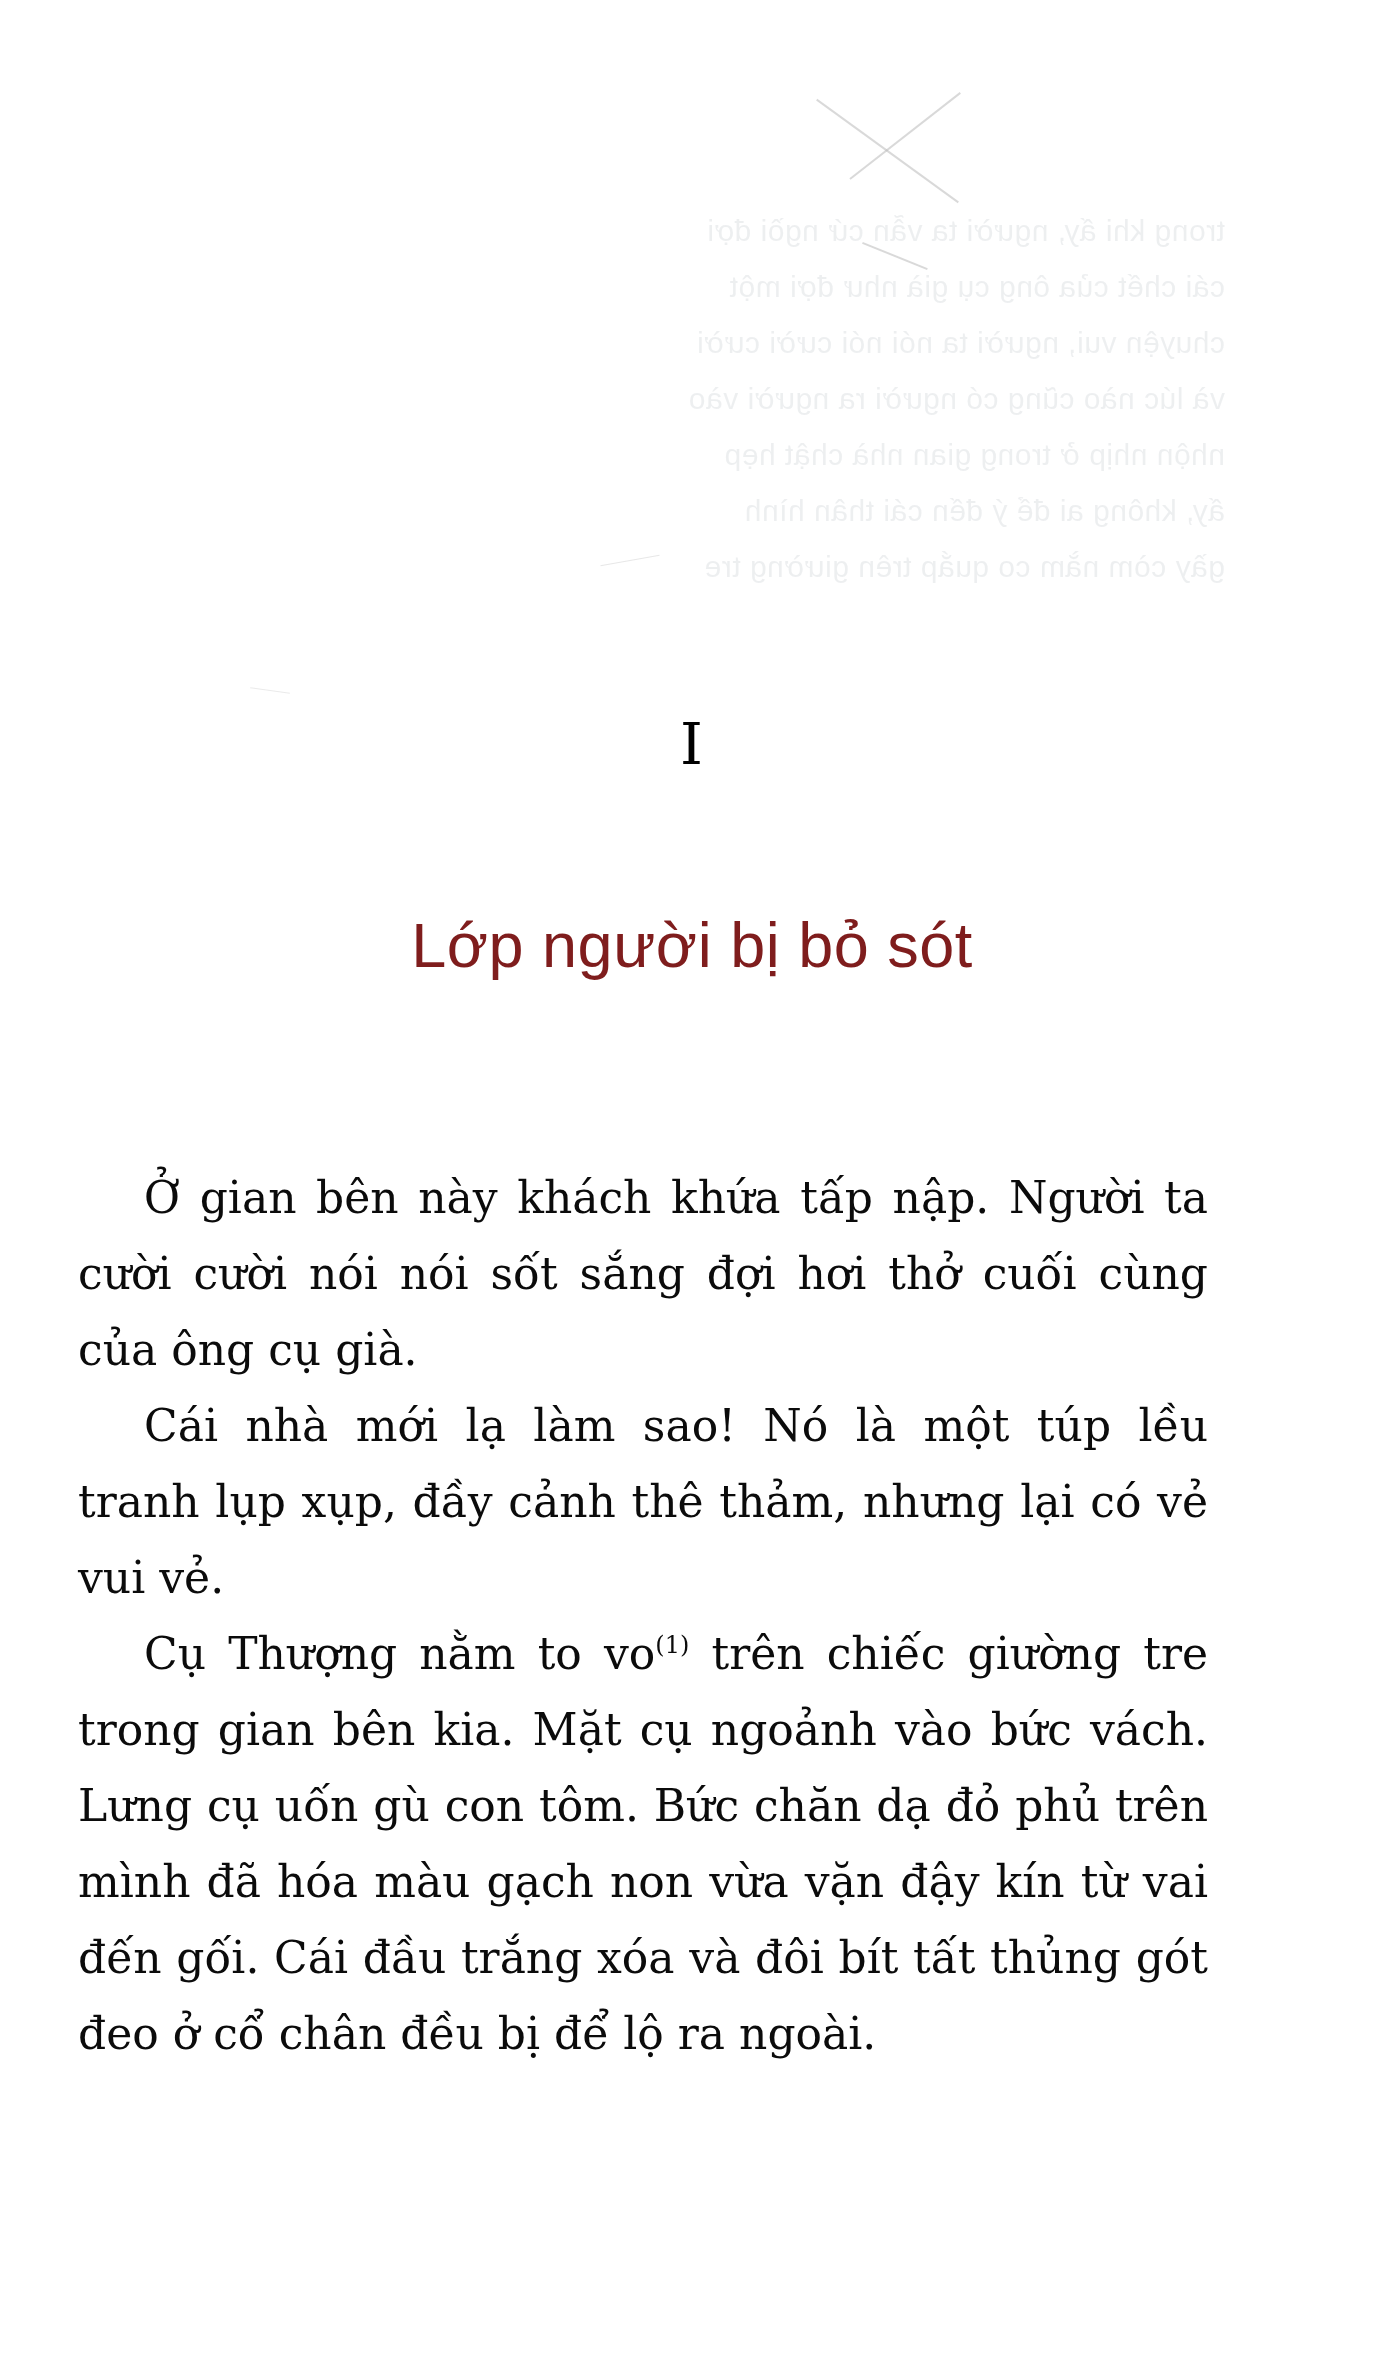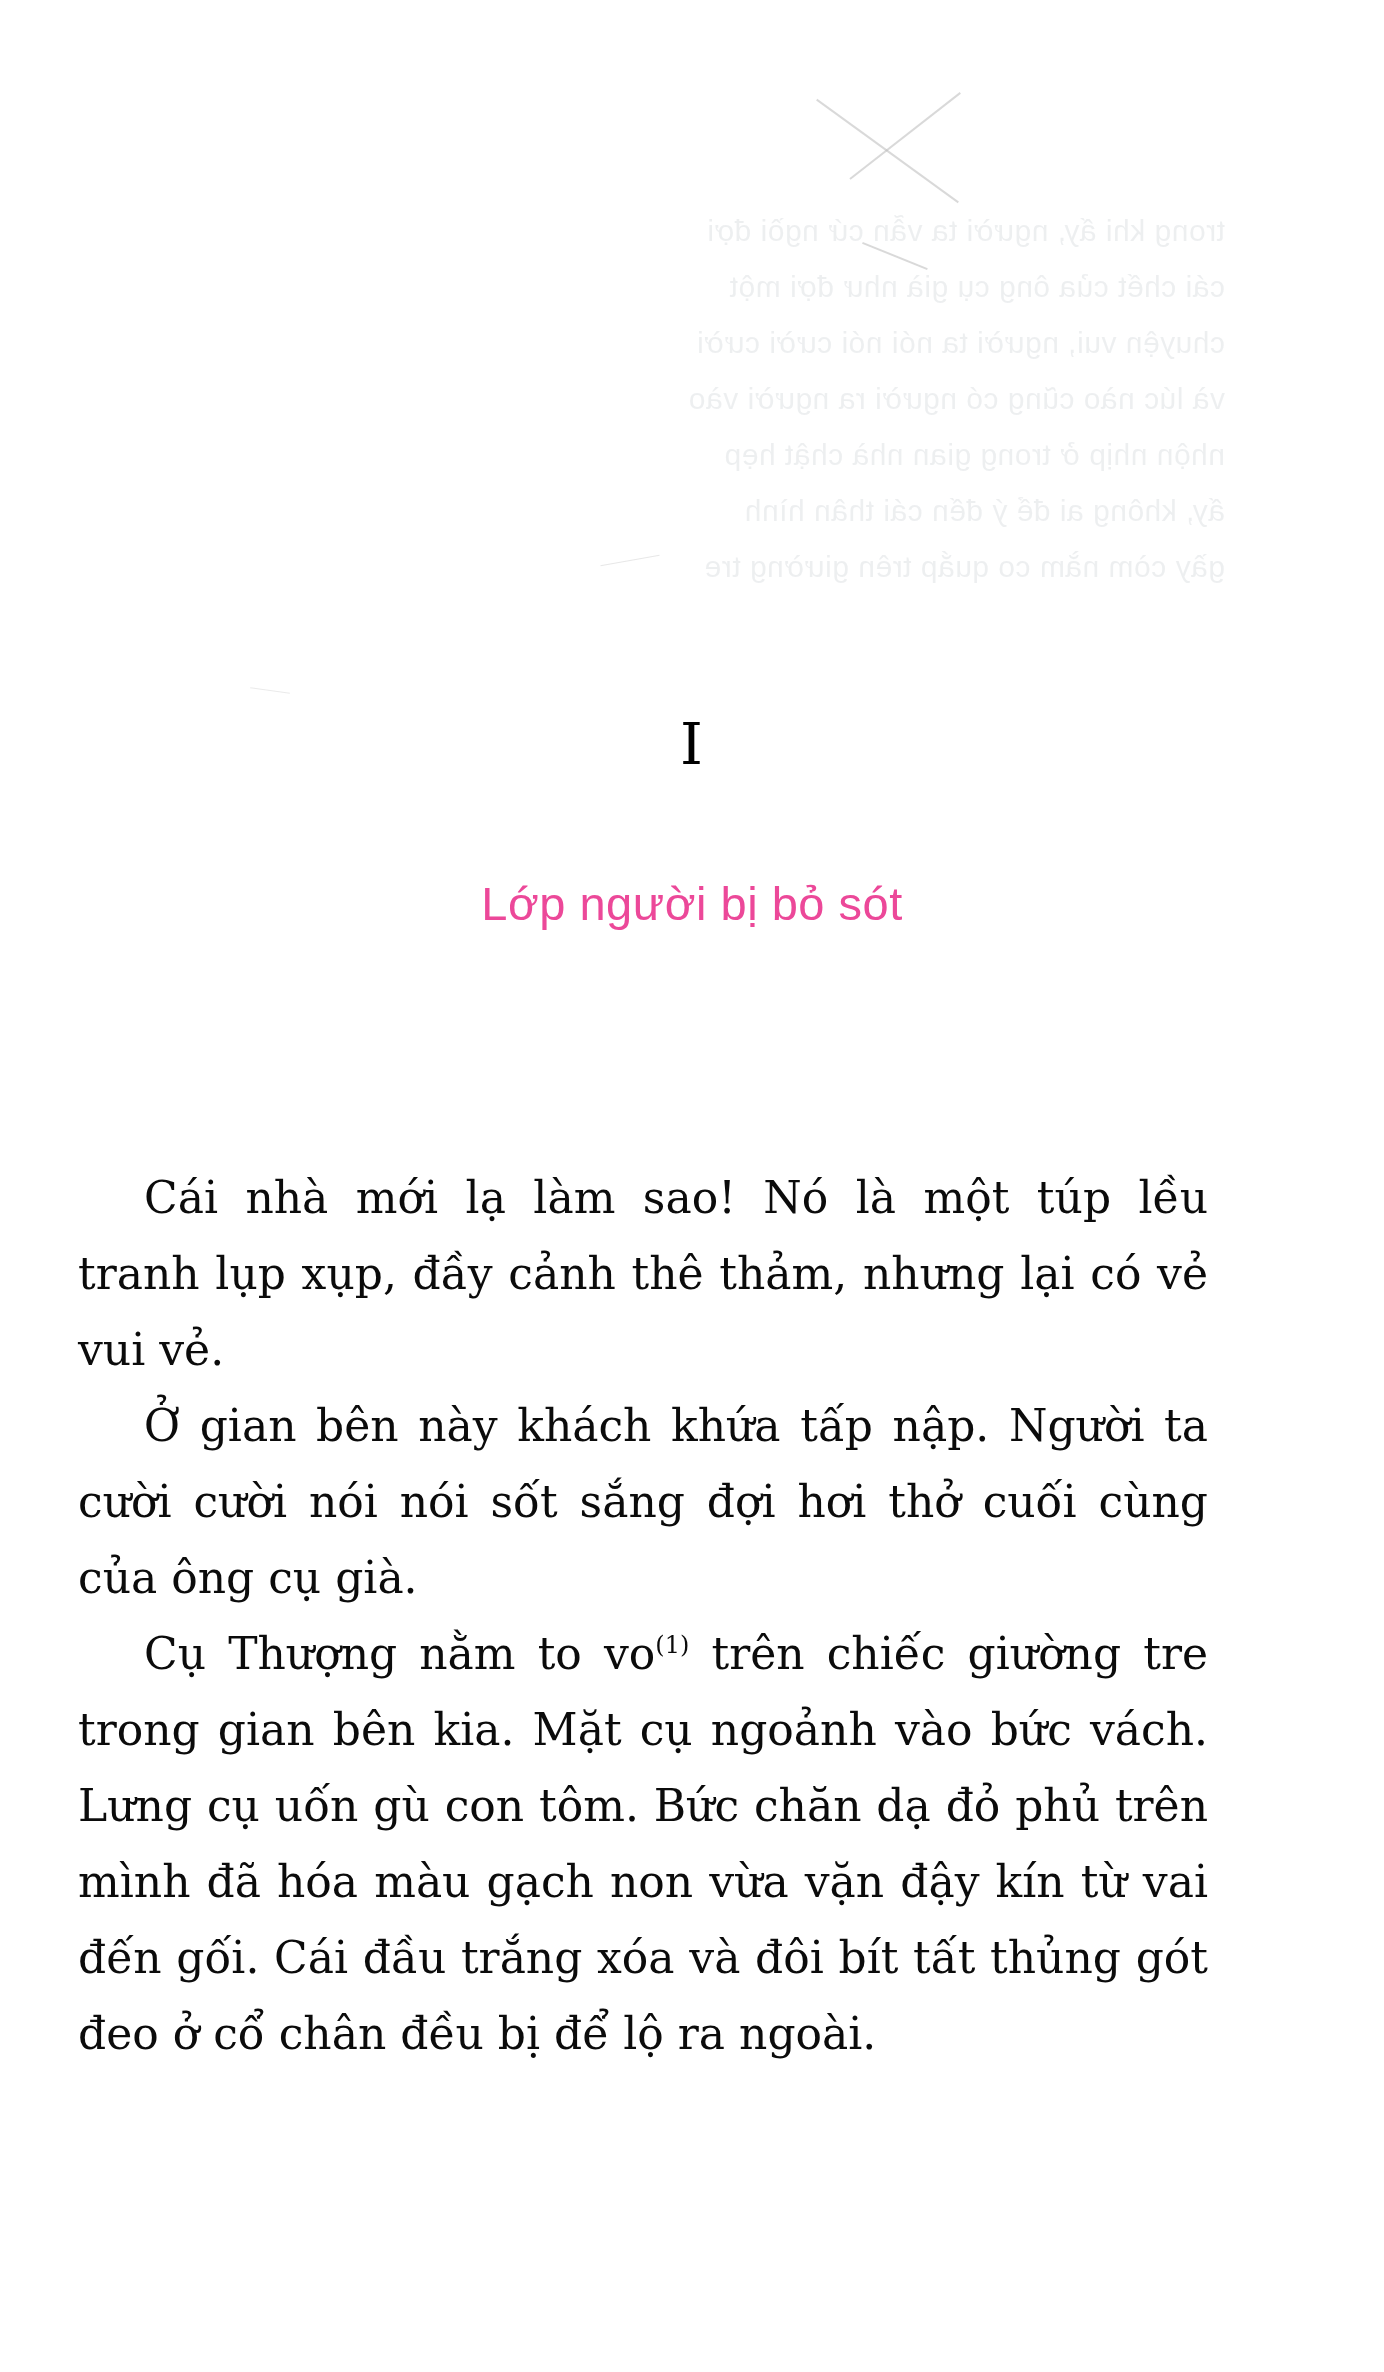--- a/index.html
+++ b/index.html
@@ -76,27 +76,27 @@
     font-family: "DejaVu Serif", serif;
     font-size: 58px;
     font-weight: 400;
     letter-spacing: 1px;
     color: #000000;
   }
 
   .chapter-title {
     position: absolute;
     left: 0;
-    top: 845px;
+    top: 867px;
     width: 1384px;
     text-align: center;
     font-family: "Liberation Sans", sans-serif;
-    font-size: 47px;
+    font-size: 63px;
     font-weight: 400;
-    color: #ec4899;
+    color: #7f1d1d;
     letter-spacing: 0.5px;
   }
 
   .body-text {
     position: absolute;
     left: 78px;
     top: 1160px;
     width: 1130px;
     font-family: "DejaVu Serif", serif;
     font-size: 44px;
@@ -179,25 +179,25 @@
 <div class="page">
 
   <div class="chapter-number">I</div>
 
   <h1 class="chapter-title">Lớp người bị bỏ sót</h1>
 
   <div class="body-text">
 
 
     <p>
+      <span>Ở gian bên này khách khứa tấp nập. Người ta cười cười nói nói sốt sắng đợi hơi thở cuối cùng của ông cụ già.</span>
+    </p>
+
+    <p>
       <span>Cái nhà mới lạ làm sao! Nó là một túp lều tranh lụp xụp, đầy cảnh thê thảm, nhưng lại có vẻ vui vẻ.</span>
-    </p>
-
-    <p>
-      <span>Ở gian bên này khách khứa tấp nập. Người ta cười cười nói nói sốt sắng đợi hơi thở cuối cùng của ông cụ già.</span>
     </p>
 
     <p>
       <span>Cụ Thượng nằm to vo</span><sup class="fn">(1)</sup><span> trên chiếc giường tre trong gian bên kia. Mặt cụ ngoảnh vào bức vách. Lưng cụ uốn gù con tôm. Bức chăn dạ đỏ phủ trên mình đã hóa màu gạch non vừa vặn đậy kín từ vai đến gối. Cái đầu trắng xóa và đôi bít tất thủng gót đeo ở cổ chân đều bị để lộ ra ngoài.</span>
     </p>
 
   </div>
 </div>
 
 </body></html>

